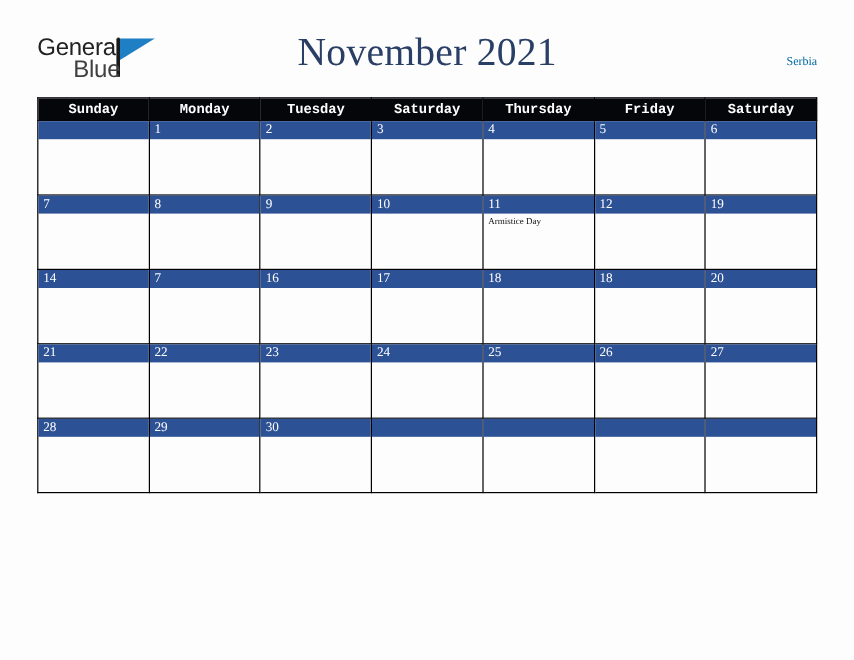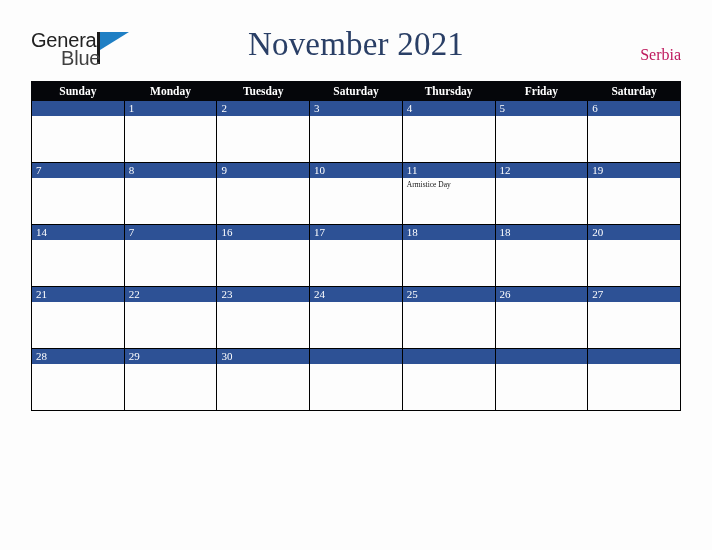--- a/index.html
+++ b/index.html
@@ -81,43 +81,43 @@
     font-size: 33px;
     color: #2a3f66;
     font-family: "Liberation Serif", serif;
     letter-spacing: 0.2px;
   }
 
   .region {
     position: absolute;
     right: 31px;
     top: 46px;
-    font-size: 16px;
-    color: #be185d;
+    font-size: 10px;
+    color: #0369a1;
     font-family: "Liberation Serif", serif;
   }
 
   
   .calendar {
     position: absolute;
     left: 31px;
     top: 81px;
     width: 650px;
     border-collapse: collapse;
     table-layout: fixed;
   }
   .calendar th {
     background: #05060a;
     color: #ffffff;
     font-size: 11.5px;
     font-weight: bold;
     height: 18px;
     padding: 0;
     text-align: center;
-    font-family: Liberation Serif, serif;
+    font-family: Liberation Mono, monospace;
     border: 1px solid #05060a;
   }
   .calendar td {
     padding: 0;
     vertical-align: top;
     border: 1px solid #000000;
     background: #fdfdfd;
     height: 61px;
   }
   .daycell {

